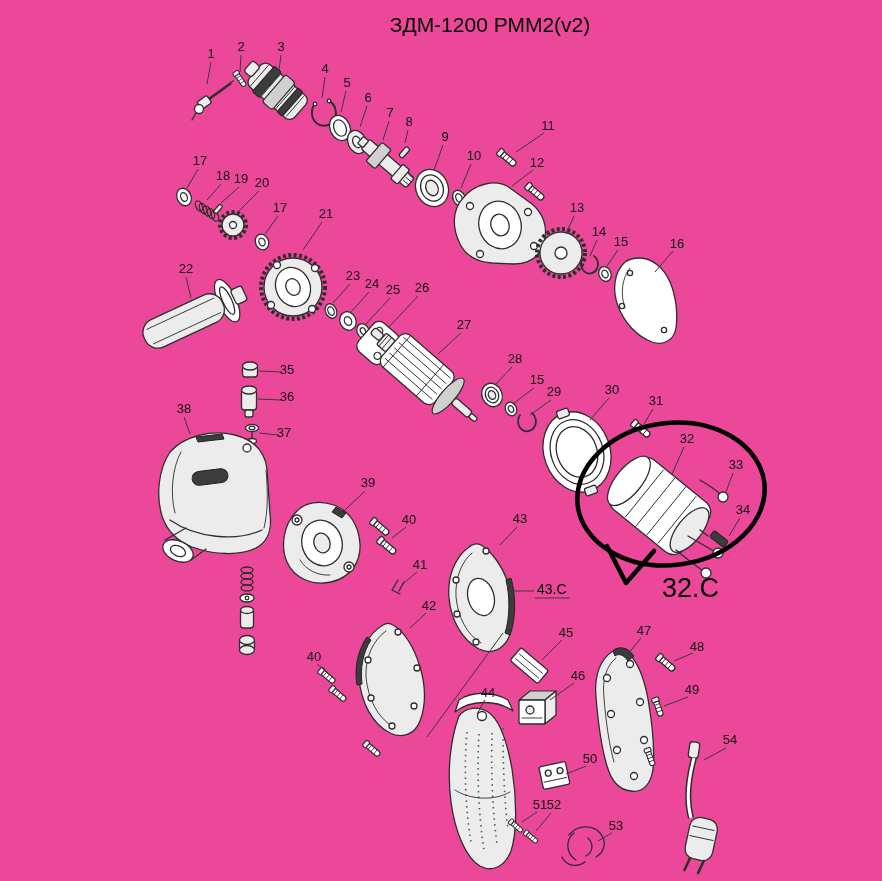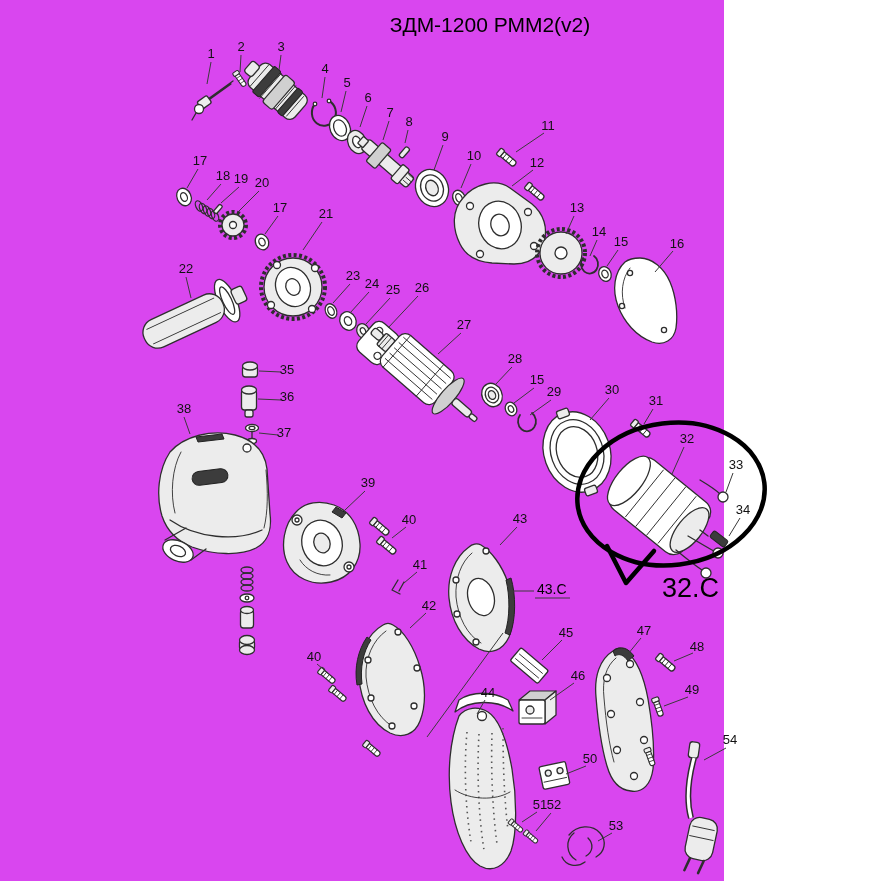--- a/index.html
+++ b/index.html
@@ -1,17 +1,17 @@
 <!DOCTYPE html>
 <html><head>
 <meta charset="utf-8">
 <style>
   * { margin:0; padding:0; box-sizing:border-box; }
   html,body { width:882px; height:881px; background:#fff; font-family:"Liberation Sans",sans-serif; overflow:hidden; }
-  .stage { position:relative; width:724px; height:881px; background:#d946ef; }
+  .stage { position:relative; width:882px; height:881px; background:#ec4899; }
   svg { position:absolute; left:0; top:0; }
   .ln  { fill:none; stroke:#2e2e2e; stroke-width:1.3; stroke-linecap:round; stroke-linejoin:round; }
   .fw  { fill:#fff;    stroke:#2e2e2e; stroke-width:1.3; stroke-linejoin:round; }
   .fg  { fill:#ececec; stroke:#2e2e2e; stroke-width:1.3; stroke-linejoin:round; }
   .fG  { fill:#d0d0d0; stroke:#2e2e2e; stroke-width:1.2; stroke-linejoin:round; }
   .fd  { fill:#3c3c3c; stroke:#222;    stroke-width:1;   stroke-linejoin:round; }
   .teeth { fill:none; stroke:#2e2e2e; stroke-width:4; stroke-dasharray:3 2.4; }
   .thin  { fill:none; stroke:#2e2e2e; stroke-width:.9; stroke-linecap:round; }
   .dots  { fill:none; stroke:#555; stroke-width:1.6; stroke-dasharray:1.5 4.2; }
   .callout { font-family:"Liberation Sans",sans-serif; font-size:13px; fill:#111; text-anchor:middle; }

